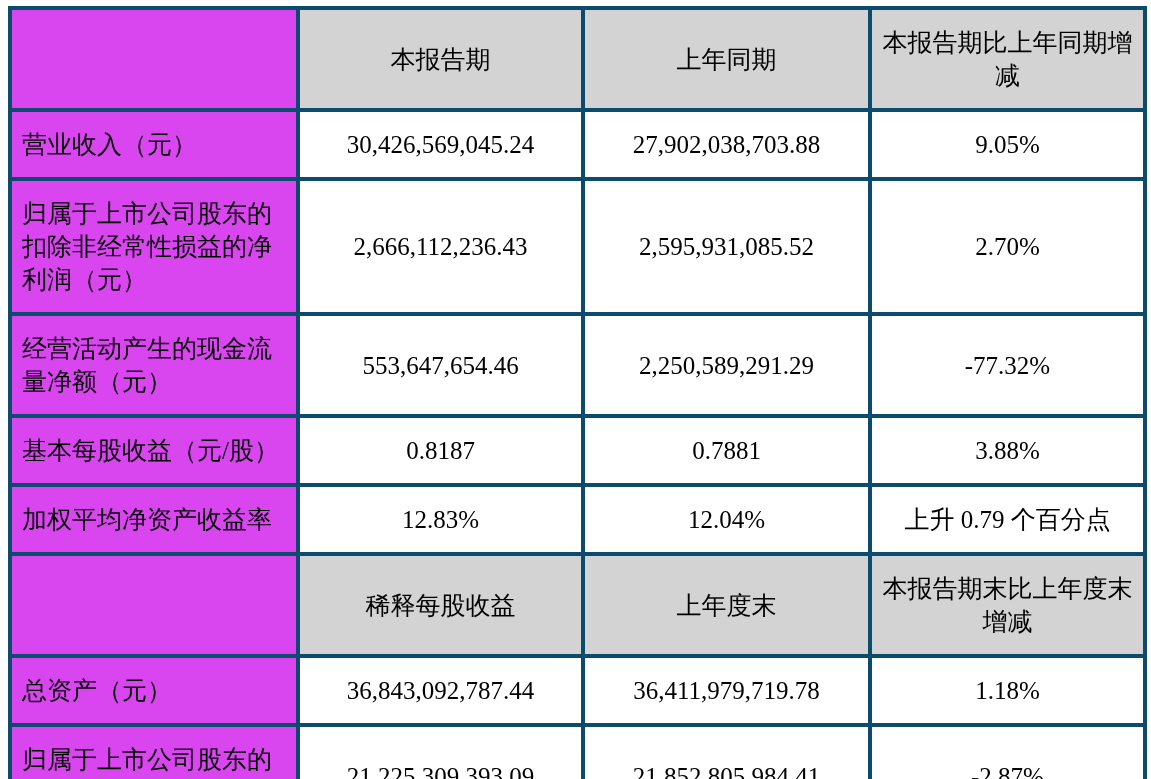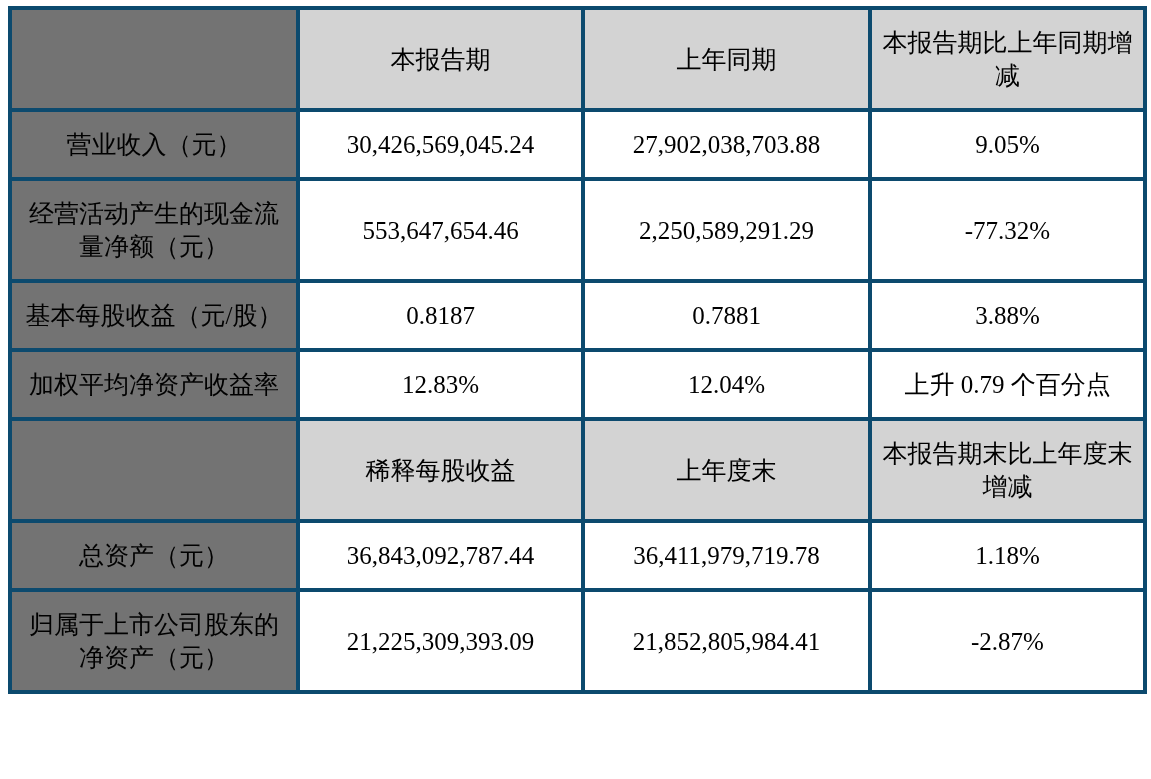--- a/index.html
+++ b/index.html
@@ -32,22 +32,22 @@
     padding: 16px 10px;
     vertical-align: middle;
     word-break: break-all;
   }
   col.c0 { width: 288px; }
   col.c1 { width: 285px; }
   col.c2 { width: 287px; }
   col.c3 { width: 275px; }
 
   td.label {
-    background: #737373;
-    text-align: center;
+    background: #d946ef;
+    text-align: left;
   }
   td.hdr {
     background: #d3d3d3;
     text-align: center;
   }
   td.num {
     text-align: center;
   }
   .h-tall {
     height: 56px;
@@ -73,20 +73,26 @@
       </tr>
 
       <tr>
         <td class="label">营业收入（元）</td>
         <td class="num">30,426,569,045.24</td>
         <td class="num">27,902,038,703.88</td>
         <td class="num">9.05%</td>
       </tr>
 
 
+      <tr>
+        <td class="label">归属于上市公司股东的扣除非经常性损益的净利润（元）</td>
+        <td class="num">2,666,112,236.43</td>
+        <td class="num">2,595,931,085.52</td>
+        <td class="num">2.70%</td>
+      </tr>
 
       <tr>
         <td class="label">经营活动产生的现金流量净额（元）</td>
         <td class="num">553,647,654.46</td>
         <td class="num">2,250,589,291.29</td>
         <td class="num">-77.32%</td>
       </tr>
 
       <tr>
         <td class="label">基本每股收益（元/股）</td>

